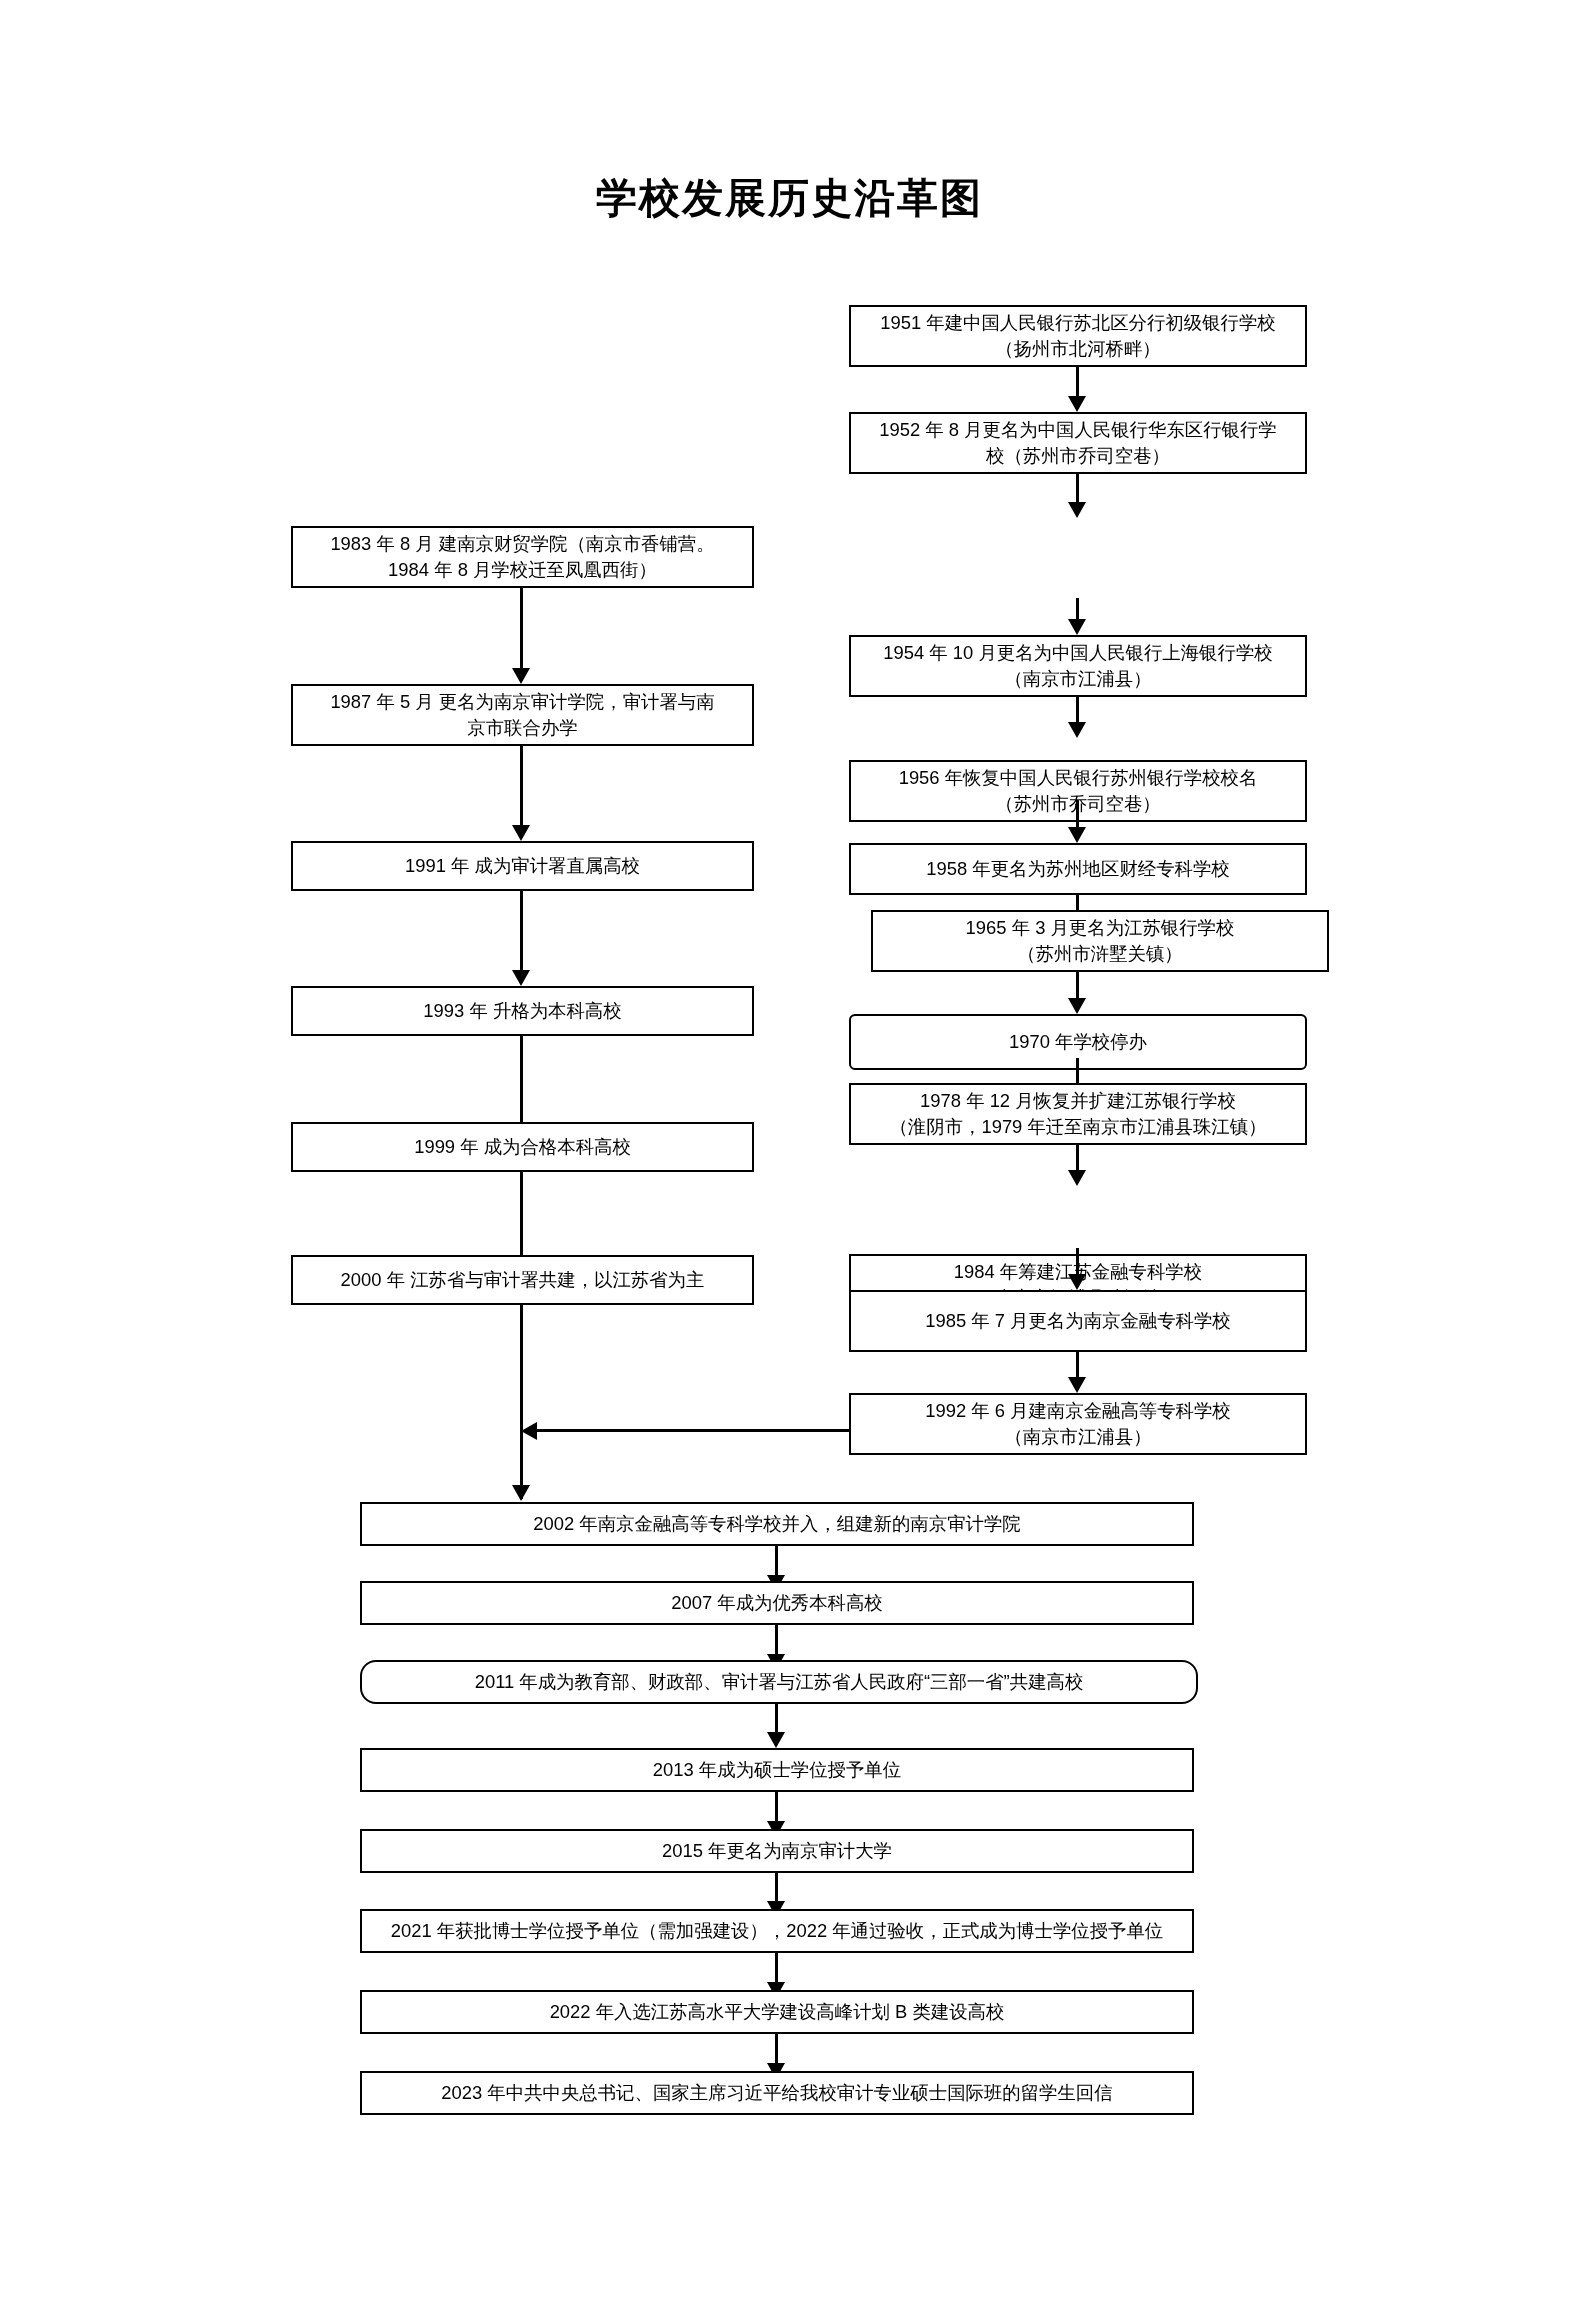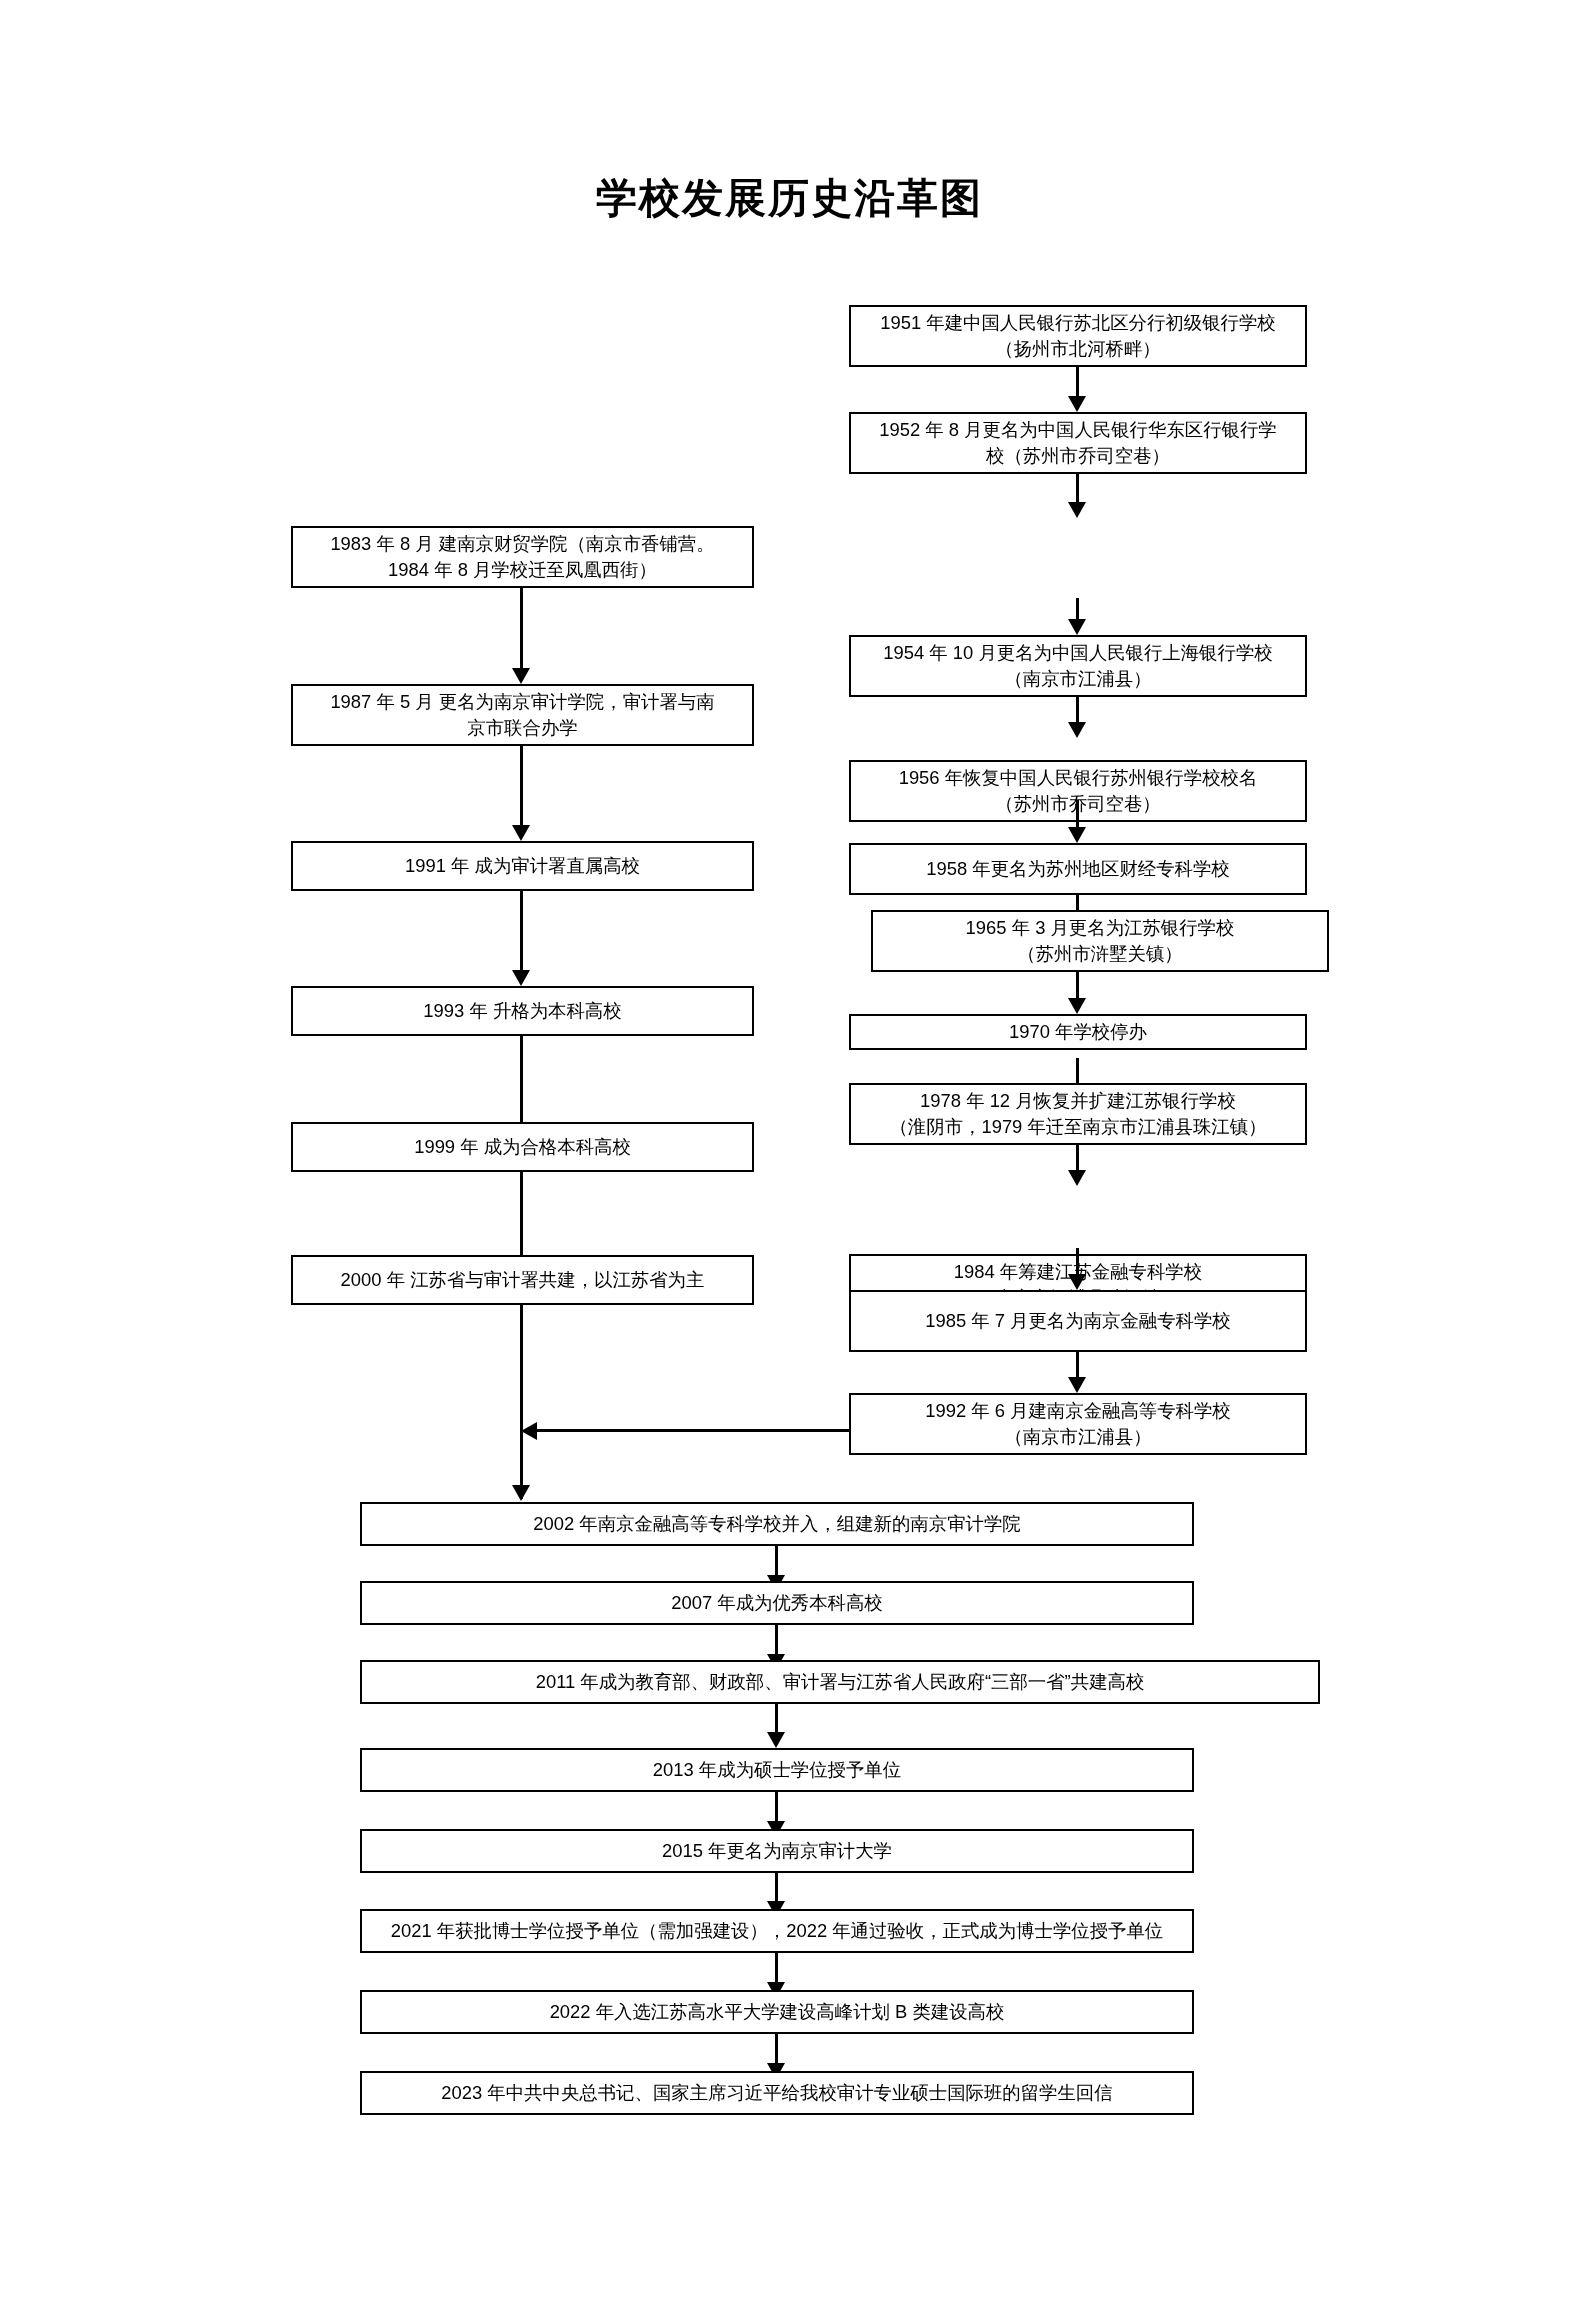--- a/index.html
+++ b/index.html
@@ -139,21 +139,21 @@
 
   <div class="node" style="left:871px; top:910px; width:458px; height:62px;">
     <span class="txt">
       <span>1965 年 3 月更名为江苏银行学校</span>
       <span class="l2">（苏州市浒墅关镇）</span>
     </span>
   </div>
   <div class="vline" style="left:1076px; top:972px; height:26px;"></div>
   <div class="arrow-down" style="left:1068px; top:998px;"></div>
 
-  <div class="node" style="left:849px; top:1014px; width:458px; height:36px;">
+  <div class="node" style="left:849px; top:1014px; width:458px; height:56px;border-radius:6px;">
     <span class="txt">
       <span>1970 年学校停办</span>
     </span>
   </div>
   <div class="vline" style="left:1076px; top:1058px; height:26px;"></div>
   <div class="arrow-down" style="left:1068px; top:1084px;"></div>
 
   <div class="node" style="left:849px; top:1083px; width:458px; height:62px;">
     <span class="txt">
       <span>1978 年 12 月恢复并扩建江苏银行学校</span>
@@ -245,21 +245,21 @@
   </div>
   <div class="vline" style="left:775px; top:1546px; height:29px;"></div>
   <div class="arrow-down" style="left:767px; top:1575px;"></div>
 
   <div class="node" style="left:360px; top:1581px; width:834px; height:44px;">
     <span class="txt">2007 年成为优秀本科高校</span>
   </div>
   <div class="vline" style="left:775px; top:1625px; height:29px;"></div>
   <div class="arrow-down" style="left:767px; top:1654px;"></div>
 
-  <div class="node" style="left:360px; top:1660px; width:960px; height:44px;">
+  <div class="node" style="left:360px; top:1660px; width:838px; height:44px;border-radius:16px;">
     <span class="txt">2011 年成为教育部、财政部、审计署与江苏省人民政府“三部一省”共建高校</span>
   </div>
   <div class="vline" style="left:775px; top:1703px; height:29px;"></div>
   <div class="arrow-down" style="left:767px; top:1732px;"></div>
 
   <div class="node" style="left:360px; top:1748px; width:834px; height:44px;">
     <span class="txt">2013 年成为硕士学位授予单位</span>
   </div>
   <div class="vline" style="left:775px; top:1792px; height:29px;"></div>
   <div class="arrow-down" style="left:767px; top:1821px;"></div>

